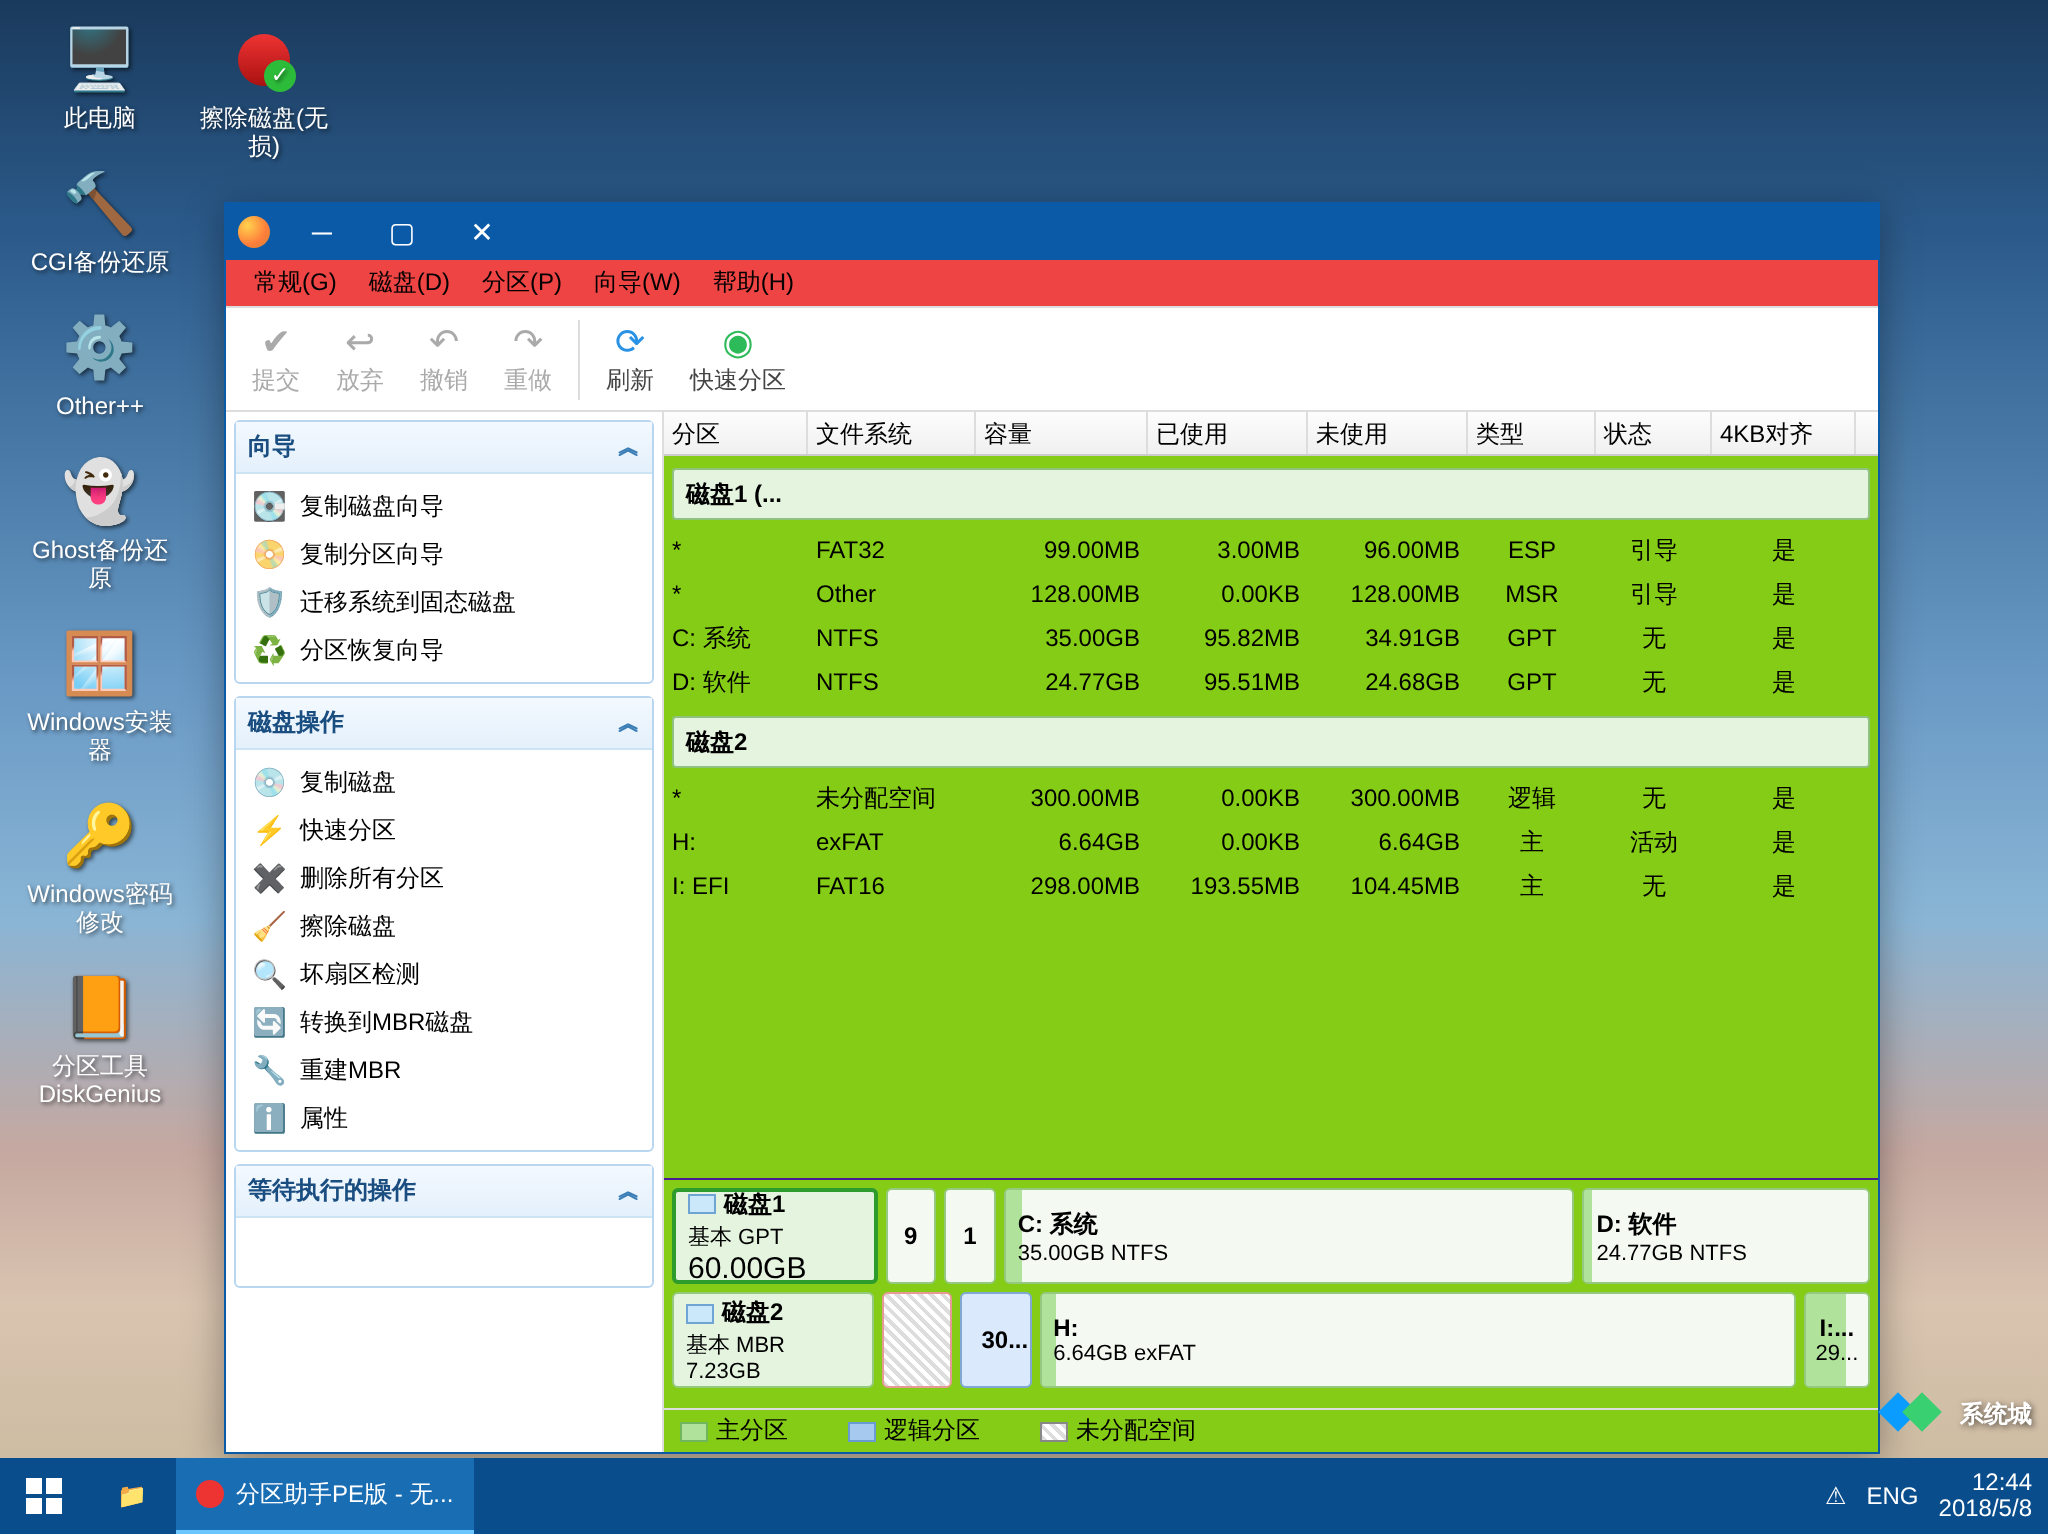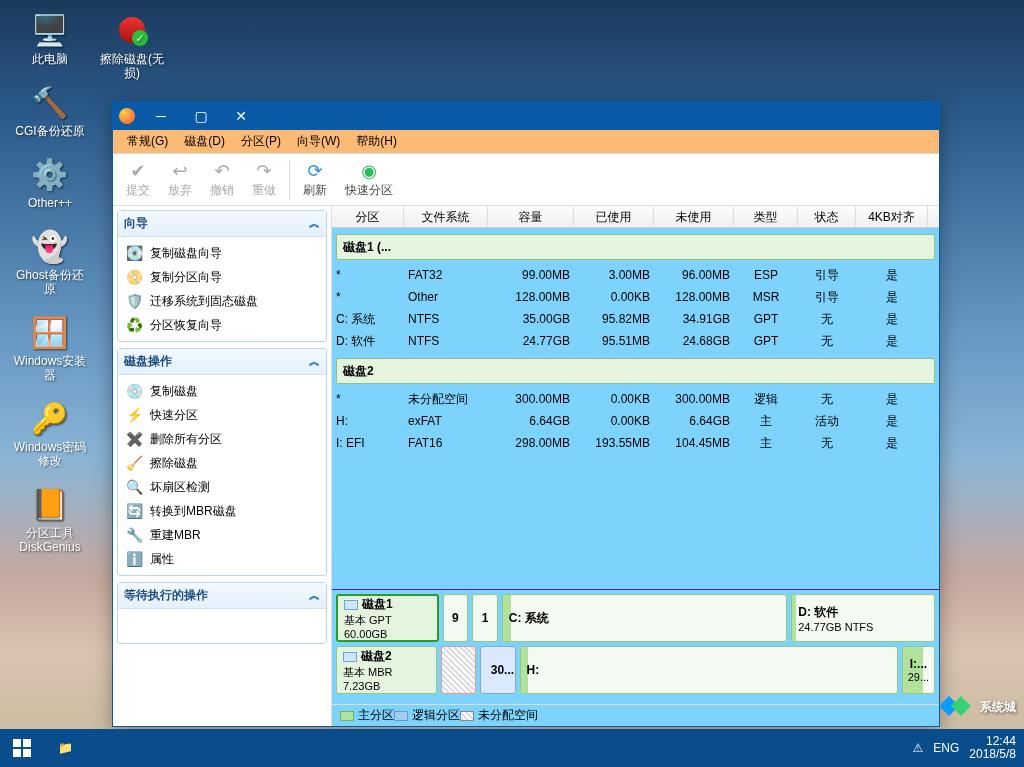--- a/index.html
+++ b/index.html
@@ -10,60 +10,60 @@
 .d-icon .ic{width:40px;height:40px;display:flex;align-items:center;justify-content:center;font-size:30px}
 .d-icon .lb{text-align:center;margin-top:2px;line-height:14px}
 .desktop-icons2{position:absolute;left:94px;top:10px;display:flex;flex-direction:column;gap:16px}
 
 .window{position:absolute;left:112px;top:101px;width:828px;height:626px;background:#fff;border:1px solid #0a5aa8;box-shadow:0 4px 18px rgba(0,0,0,.35);display:flex;flex-direction:column}
 .titlebar{height:28px;background:#0a5aa8;display:flex;align-items:center;color:#fff;padding-left:6px}
 .titlebar .t-ic{width:16px;height:16px;background:radial-gradient(circle at 30% 30%,#ffd24d,#ff7d3b 60%,#c83 100%);border-radius:50%;margin-right:6px}
 .titlebar .t-txt{flex:1}
 .winbtns{display:flex;height:100%}
 .winbtns div{width:40px;height:100%;display:flex;align-items:center;justify-content:center;color:#fff;font-size:14px;cursor:pointer}
-.menubar{height:24px;display:flex;align-items:center;padding-left:6px;background:#fdba74;border-bottom:1px solid #ddd}
+.menubar{height:24px;display:flex;align-items:center;padding-left:6px;background:#ef4444;border-bottom:1px solid #ddd}
 .menubar span{padding:3px 8px;cursor:pointer}
 .toolbar{height:52px;display:flex;align-items:center;padding:2px 4px;background:#fff;border-bottom:1px solid #ddd}
 .tbtn{display:flex;flex-direction:column;align-items:center;justify-content:center;height:48px;padding:0 8px;cursor:pointer;border:1px solid transparent;border-radius:2px;color:#444}
 .tbtn.dis{color:#aaa}
 .tbtn .ti{width:22px;height:22px;display:flex;align-items:center;justify-content:center;font-size:18px}
 .tsep{width:1px;height:40px;background:#ddd;margin:0 4px}
 
-.body{flex:1;display:flex;background:#7dd3fc;min-height:0}
+.body{flex:1;display:flex;background:#84cc16;min-height:0}
 .sidebar{width:218px;background:#fff;padding:4px;display:flex;flex-direction:column;gap:6px;overflow:hidden}
 .panel{border:1px solid #b8d6ef;border-radius:3px;background:#fff}
 .panel-h{height:26px;display:flex;align-items:center;justify-content:space-between;padding:0 6px;background:linear-gradient(#f3f9ff,#e4f0fb);font-weight:bold;color:#1a4d80;border-bottom:1px solid #cde4f5}
 .panel-h .chev{cursor:pointer;color:#3a7db5;font-size:11px}
 .panel-b{padding:4px 2px}
 .pitem{display:flex;align-items:center;height:24px;padding:0 6px;cursor:pointer}
 .pitem .pi{width:18px;height:18px;margin-right:6px;display:flex;align-items:center;justify-content:center;font-size:14px}
 
 .main{flex:1;display:flex;flex-direction:column;border-left:1px solid #ddd;min-width:0}
 .grid-head{height:22px;display:flex;border-bottom:1px solid #ccc;background:linear-gradient(#fdfdfd,#f0f0f0)}
-.gh{border-right:1px solid #ddd;padding:3px 4px;text-align:center;overflow:hidden}
+.gh{border-right:1px solid #ddd;padding:3px 4px;text-align:left;overflow:hidden}
 .grid-body{flex:1;overflow:auto}
 .drow{height:22px;display:flex;align-items:center}
 .dgrp{height:26px;display:flex;align-items:center;padding-left:6px;margin:6px 4px 4px;border:1px solid #8fc27f;background:#e4f4df;font-weight:bold;border-radius:2px}
 .dc{padding:0 4px;text-align:right;overflow:hidden}
 .dc.left{text-align:left}
 .dc.ctr{text-align:center}
 
 .diskmap{border-top:1px solid #4c1d95;padding:4px}
 .dmrow{display:flex;gap:4px;margin-bottom:4px;height:48px}
 .dm-info{width:104px;border:1px solid #94c97f;background:#e4f4df;border-radius:3px;padding:4px 6px;display:flex;flex-direction:column;justify-content:center}
 .dm-sel{border:2px solid #2d9c2d}
 .dm-info .dic{display:inline-block;width:14px;height:10px;background:#cbe7fa;border:1px solid #6fa5d4;margin-right:4px;vertical-align:middle}
 .dm-part{border:1px solid #94c97f;border-radius:3px;padding:4px 6px;display:flex;flex-direction:column;justify-content:center;background:#f4faf2;position:relative;overflow:hidden}
 .dm-part .bar{position:absolute;left:0;top:0;bottom:0;background:#b0e29c}
 .dm-part .txt{position:relative;font-weight:bold}
 .dm-part .sub{position:relative;font-size:11px}
 .dm-small{width:26px;text-align:center;font-size:11px;padding:2px;display:flex;align-items:center;justify-content:center}
 .dm-blue{background:#dae9fb;border-color:#7fa8d4}
 .dm-red{background:#fbe0df;border-color:#e59a95}
-.legend{height:22px;display:flex;align-items:center;padding-left:8px;border-top:1px solid #ddd;margin-top:2px}
+.legend{height:22px;display:flex;align-items:center;gap:30px;padding-left:8px;border-top:1px solid #ddd;margin-top:2px}
 .leg{display:flex;align-items:center;gap:4px}
 .lsw{width:14px;height:10px;border:1px solid #888}
 
 .taskbar{position:absolute;left:0;right:0;bottom:0;height:38px;background:#0a4d8c;display:flex;align-items:center;color:#fff}
 .start{width:44px;height:100%;display:flex;align-items:center;justify-content:center;cursor:pointer;font-size:18px}
 .tb-ic{width:44px;height:100%;display:flex;align-items:center;justify-content:center;cursor:pointer}
 .tb-app{height:100%;display:flex;align-items:center;padding:0 10px;background:#196db3;border-bottom:2px solid #6cc5ff;cursor:pointer;gap:6px}
 .tray{margin-left:auto;display:flex;align-items:center;height:100%;padding-right:8px;gap:10px}
 .tray .clock{text-align:right;line-height:13px;font-size:11px}
 
@@ -321,31 +321,32 @@
             <div class="dc c6 ctr">主</div>
             <div class="dc c7 ctr">无</div>
             <div class="dc c8 ctr">是</div>
           </div>
         </div>
       <div class="diskmap" id="diskmap">
           <div class="dmrow">
             <div class="dm-info dm-sel">
               <div style="font-weight:bold"><span class="dic"></span>磁盘1</div>
               <div style="font-size:11px">基本 GPT</div>
-              <div style="font-size:11px">60.00GB</div>
+              <div style="font-size:15px">60.00GB</div>
             </div>
             <div class="dm-part  dm-small" style="width: 26px;">
               <div class="txt">9</div>
             </div>
             <div class="dm-part  dm-small" style="width: 26px;">
               <div class="txt">1</div>
             </div>
             <div class="dm-part " style="width: 290px;">
               <div class="bar" style="width: 3%;"></div>
               <div class="txt">C: 系统</div>
+              <div class="sub">35.00GB NTFS</div>
             </div>
             <div class="dm-part " style="width: 146px;">
               <div class="bar" style="width: 3%;"></div>
               <div class="txt">D: 软件</div>
               <div class="sub">24.77GB NTFS</div>
             </div>
           </div>
           <div class="dmrow">
             <div class="dm-info">
               <div style="font-weight:bold"><span class="dic"></span>磁盘2</div>
@@ -354,20 +355,21 @@
             </div>
             <div class="dm-part dm-red pattern dm-small" style="width: 36px; background: repeating-linear-gradient(45deg, rgb(221, 221, 221), rgb(221, 221, 221) 2px, rgb(255, 255, 255) 2px, rgb(255, 255, 255) 4px);">
               <div class="txt"></div>
             </div>
             <div class="dm-part dm-blue dm-small" style="width: 36px; padding-left: 11px;">
               <div class="txt">30...</div>
             </div>
             <div class="dm-part " style="width: 390px;">
               <div class="bar" style="width: 2%;"></div>
               <div class="txt">H:</div>
+              <div class="sub">6.64GB exFAT</div>
             </div>
             <div class="dm-part  dm-small" style="width: 34px;">
               <div class="bar" style="width: 65%;"></div>
               <div class="txt">I:...</div>
               <div class="sub">29...</div>
             </div>
           </div>
         </div>
       <div class="legend">
         <div class="leg">
@@ -395,20 +397,24 @@
 <div class="taskbar">
   <div class="start">
       <svg width="18" height="18" viewBox="0 0 18 18">
         <rect x="0" y="0" width="8" height="8" fill="#fff"></rect>
         <rect x="10" y="0" width="8" height="8" fill="#fff"></rect>
         <rect x="0" y="10" width="8" height="8" fill="#fff"></rect>
         <rect x="10" y="10" width="8" height="8" fill="#fff"></rect>
       </svg>
     </div>
   <div class="tb-ic">📁</div>
+  <div class="tb-app">
+      <span style="width:14px;height:14px;border-radius:50%;background:#e33;display:inline-block"></span>
+      <span>分区助手PE版 - 无...</span>
+    </div>
   <div class="tray">
     <span>⚠</span>
     <span>ENG</span>
     <div class="clock">
         <div>12:44</div>
         <div>2018/5/8</div>
       </div>
   </div>
 </div>
 

